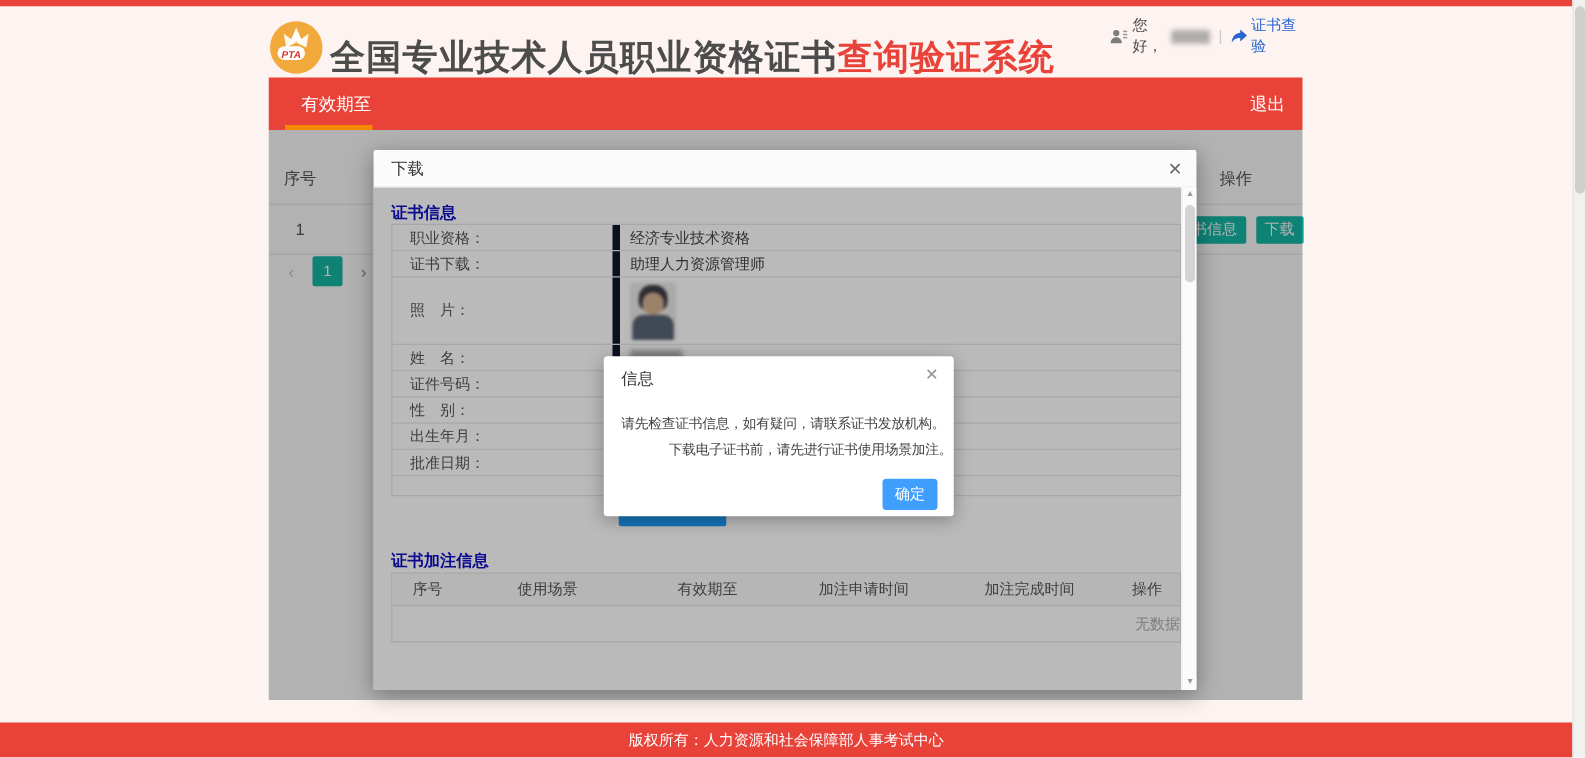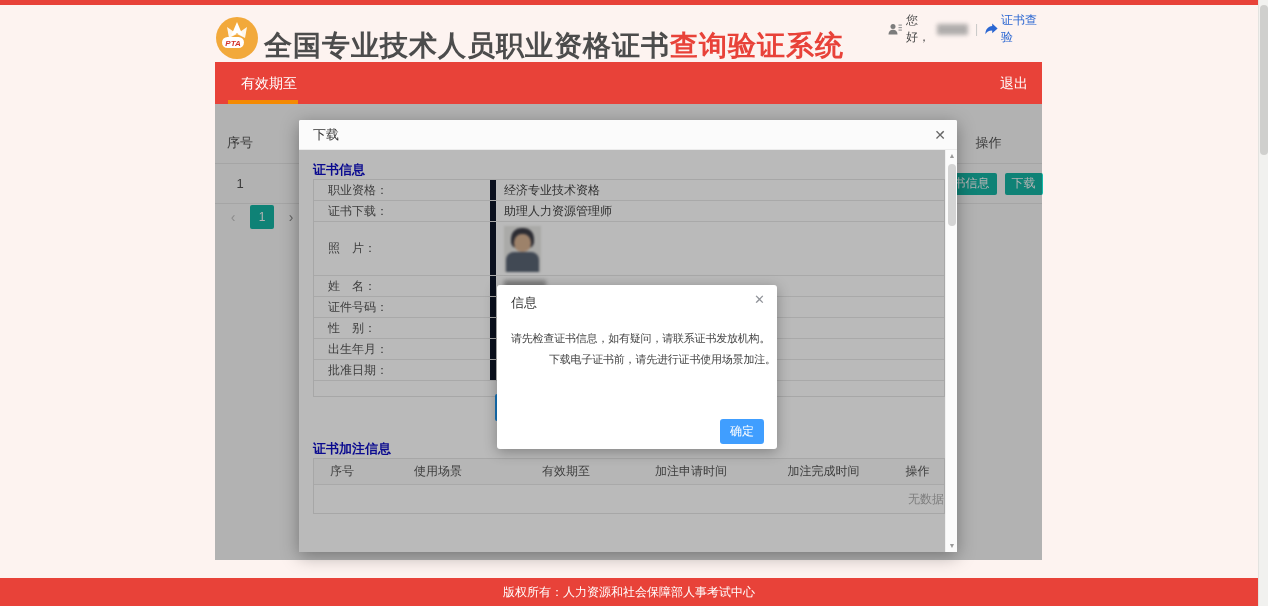--- a/index.html
+++ b/index.html
@@ -96,21 +96,21 @@
   .modal-scrollbar { position:absolute; right:0; top:0; bottom:0; width:12px; background:#fbfbfb; border-left:1px solid #f0f0f0; z-index:6; }
   .modal-scrollbar .arrow { position:absolute; left:0; width:12px; height:12px; font-size:7px; color:#9a9a9a; text-align:center; line-height:12px; cursor:pointer; }
   .modal-scrollbar .arrow.up { top:0; }
   .modal-scrollbar .arrow.down { bottom:0; }
   .modal-scrollbar .thumb { position:absolute; left:2px; top:14px; width:8px; height:62px; background:#d4d4d4; border-radius:4px; cursor:pointer; }
 
   
   .modal-body-backdrop { position:absolute; left:0; top:0; right:12px; bottom:0; background:rgba(0,0,0,0.27); z-index:5; }
 
   
-  .info-dialog { left:497px; top:285px; width:280px; height:164px; background:#fff; z-index:30;
+  .info-dialog { left:483px; top:285px; width:280px; height:128px; background:#fff; z-index:30;
                  border-radius:3px; box-shadow:0 3px 14px rgba(0,0,0,0.30); }
   .info-dialog .dlg-title { position:absolute; left:14px; top:9px; font-size:13px; color:#333; }
   .info-dialog .dlg-close { position:absolute; right:12px; top:7px; font-size:13px; color:#909399; cursor:pointer; }
   .dlg-text { position:absolute; left:14px; width:254px; font-size:11px; color:#444; white-space:nowrap; letter-spacing:-0.2px; }
   .dlg-ok { position:absolute; right:13px; bottom:5px; background:#409eff; border:none; border-radius:3px;
             color:#fff; font-size:12px; padding:4px 10px; cursor:pointer; }
 
   svg { display:block; }
 </style>
 </head>

